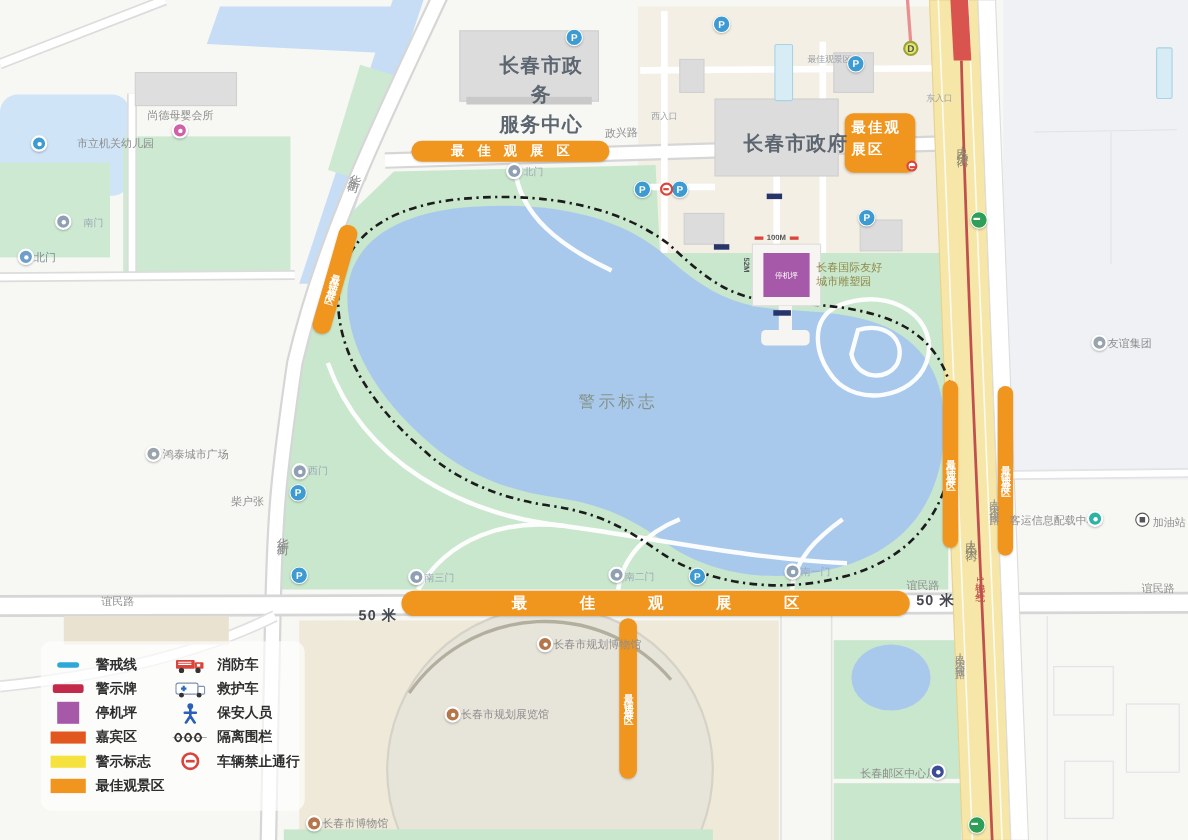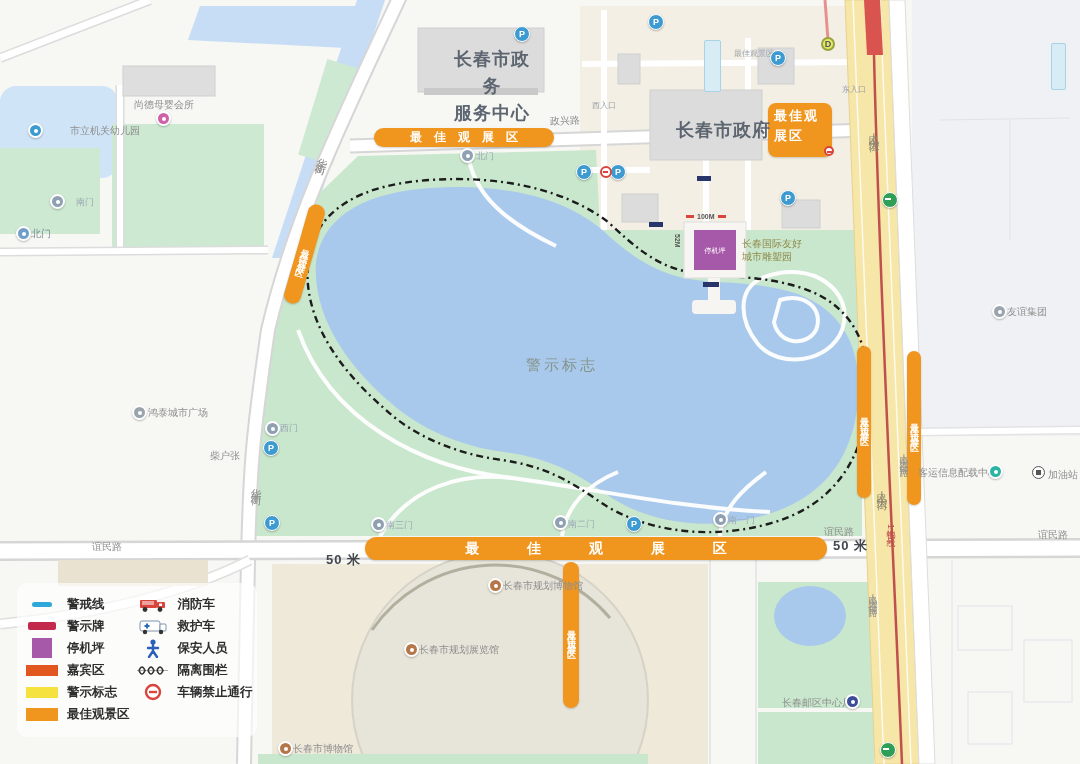--- a/index.html
+++ b/index.html
@@ -45,21 +45,21 @@
   .gaspin{position:absolute;width:13px;height:13px;border-radius:50%;background:#fff;border:1.5px solid #555;
         box-sizing:border-box;}
   .gaspin::after{content:"";position:absolute;left:2.5px;top:2.5px;width:5px;height:5px;background:#555;}
   .cyanbox{position:absolute;background:#d7ecf5;border:1px solid #a7d3e4;border-radius:2px;}
   
   .measure{position:absolute;display:flex;align-items:center;gap:3px;color:#555;font-size:7px;font-weight:bold;}
   .redtick{width:8px;height:3px;background:#d9453c;}
   .navybar{position:absolute;background:#27356b;}
   .helipad-label{position:absolute;color:#fff;font-size:7px;text-align:center;width:42px;}
   
-  .legend{position:absolute;left:17px;top:583px;width:240px;height:154px;
+  .legend{position:absolute;left:37px;top:583px;width:240px;height:154px;
           background:rgba(255,255,255,.66);border-radius:10px;display:flex;gap:4px;
           padding:10px 6px;box-sizing:border-box;}
   .lg-col{display:flex;flex-direction:column;justify-content:flex-start;gap:0;}
   .lg-row{display:flex;align-items:center;height:22px;gap:6px;}
   .lg-sym{width:38px;display:flex;align-items:center;justify-content:center;flex:none;}
   .lg-lab{font-size:12.5px;font-weight:bold;color:#2e2e2e;white-space:nowrap;}
   .sw-cordon{width:20px;height:5px;border-radius:3px;background:#2da8d8;}
   .sw-sign{width:28px;height:8px;border-radius:2px;background:#c2294a;}
   .sw-helipad{width:20px;height:20px;background:#a759a9;}
   .sw-guest{width:32px;height:11px;background:#e2571f;}

